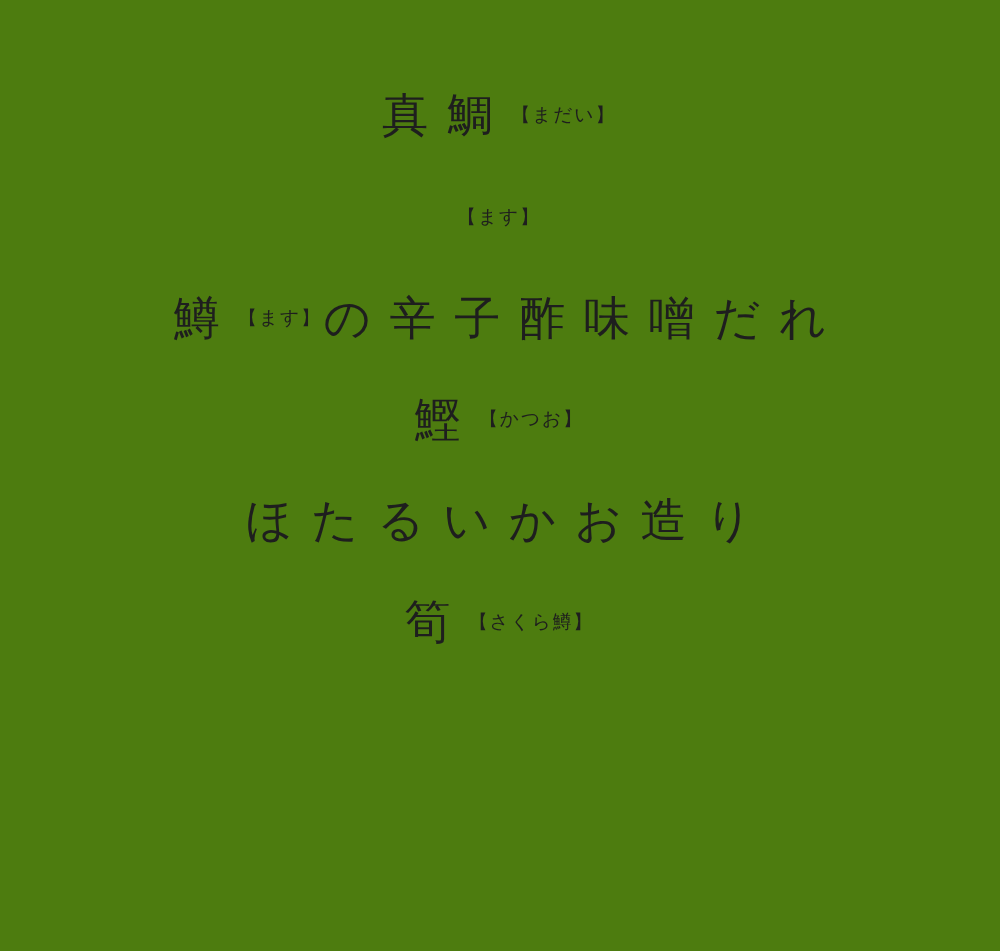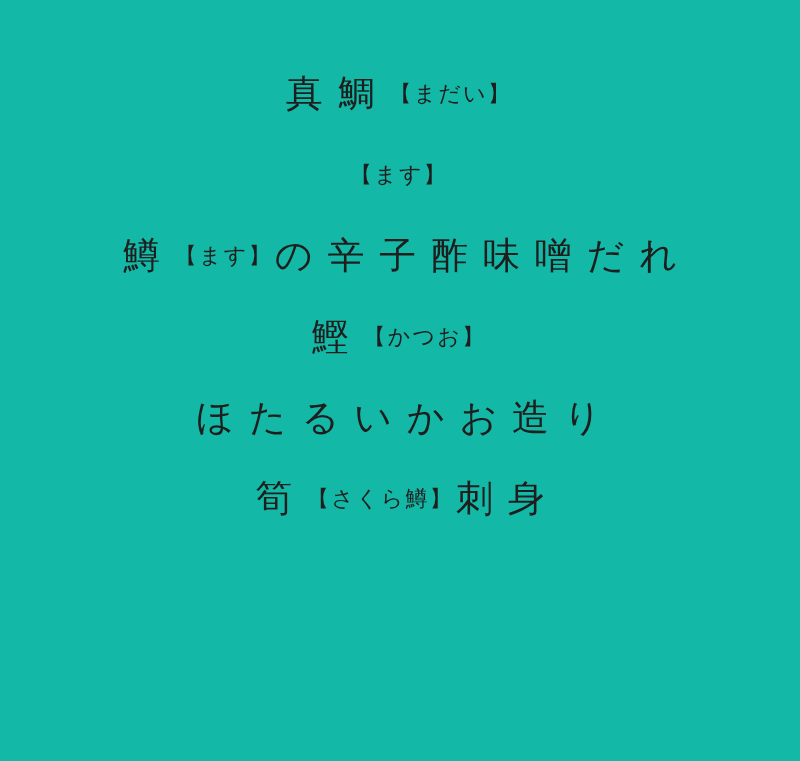--- a/index.html
+++ b/index.html
@@ -3,21 +3,21 @@
 <meta charset="utf-8">
 <style>
   html, body {
     margin: 0;
     padding: 0;
     background: #ffffff;
   }
   .page {
     width: 800px;
     height: 761px;
-    background: #14b8a6;
+    background: #4d7c0f;
     box-sizing: border-box;
     padding-top: 53px;
     font-family: "Liberation Serif", "DejaVu Serif", serif;
     color: #1e1e1e;
     overflow: hidden;
   }
   .menu-list {
     display: flex;
     flex-direction: column;
     align-items: center;
@@ -28,21 +28,21 @@
     align-items: center;
     justify-content: center;
     white-space: nowrap;
   }
   .main {
     font-size: 37px;
     letter-spacing: 0.40em;
     line-height: 1;
   }
   .reading {
-    font-size: 22px;
+    font-size: 15px;
     letter-spacing: 0.10em;
     line-height: 1;
     vertical-align: 0.04em;
     margin-right: 0.1em;
   }
   
   .menu-line .main:last-child {
     margin-right: -0.40em;
   }
 </style>
@@ -76,17 +76,16 @@
       <span class="main">ほたるいかお造り</span>
       <span class="reading"></span>
       <span class="main"></span>
     </div>
 
 
 
     <div class="menu-line">
       <span class="main">筍</span>
       <span class="reading">【さくら鱒】</span>
-      <span class="main">刺身</span>
     </div>
 
   </div>
 </div>
 
 </body></html>

